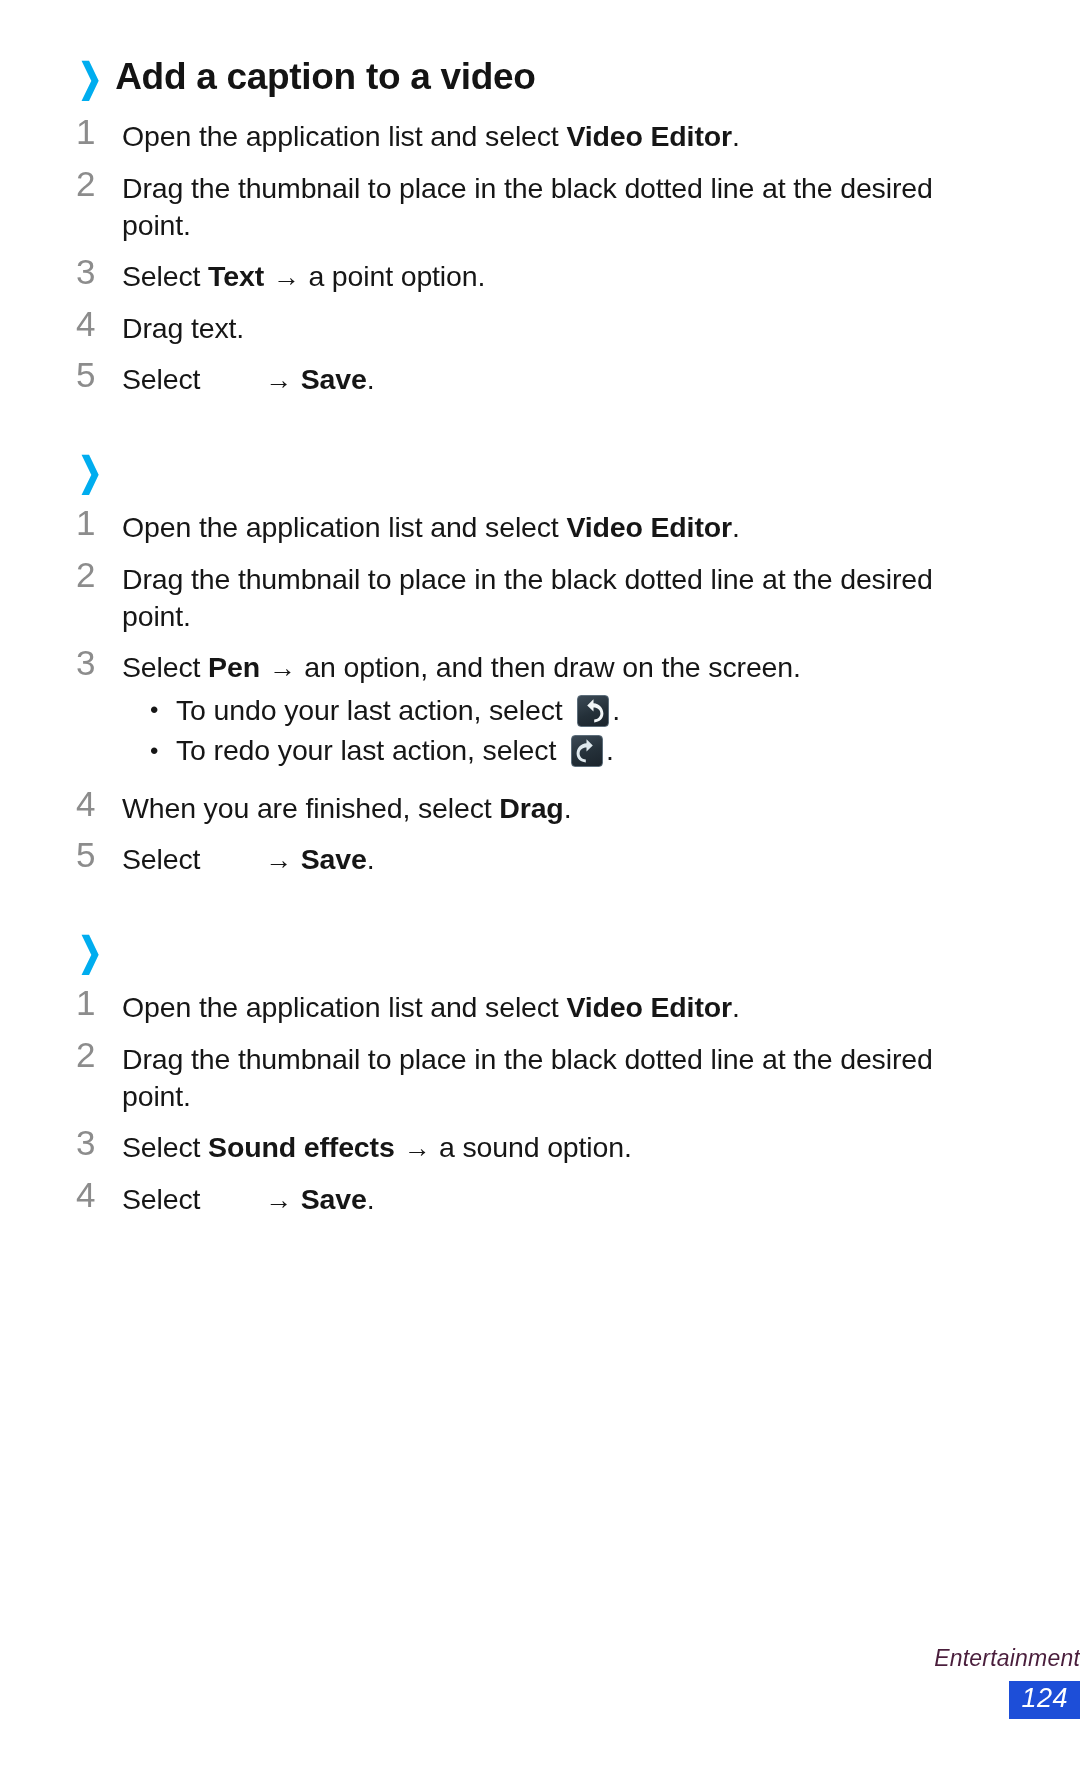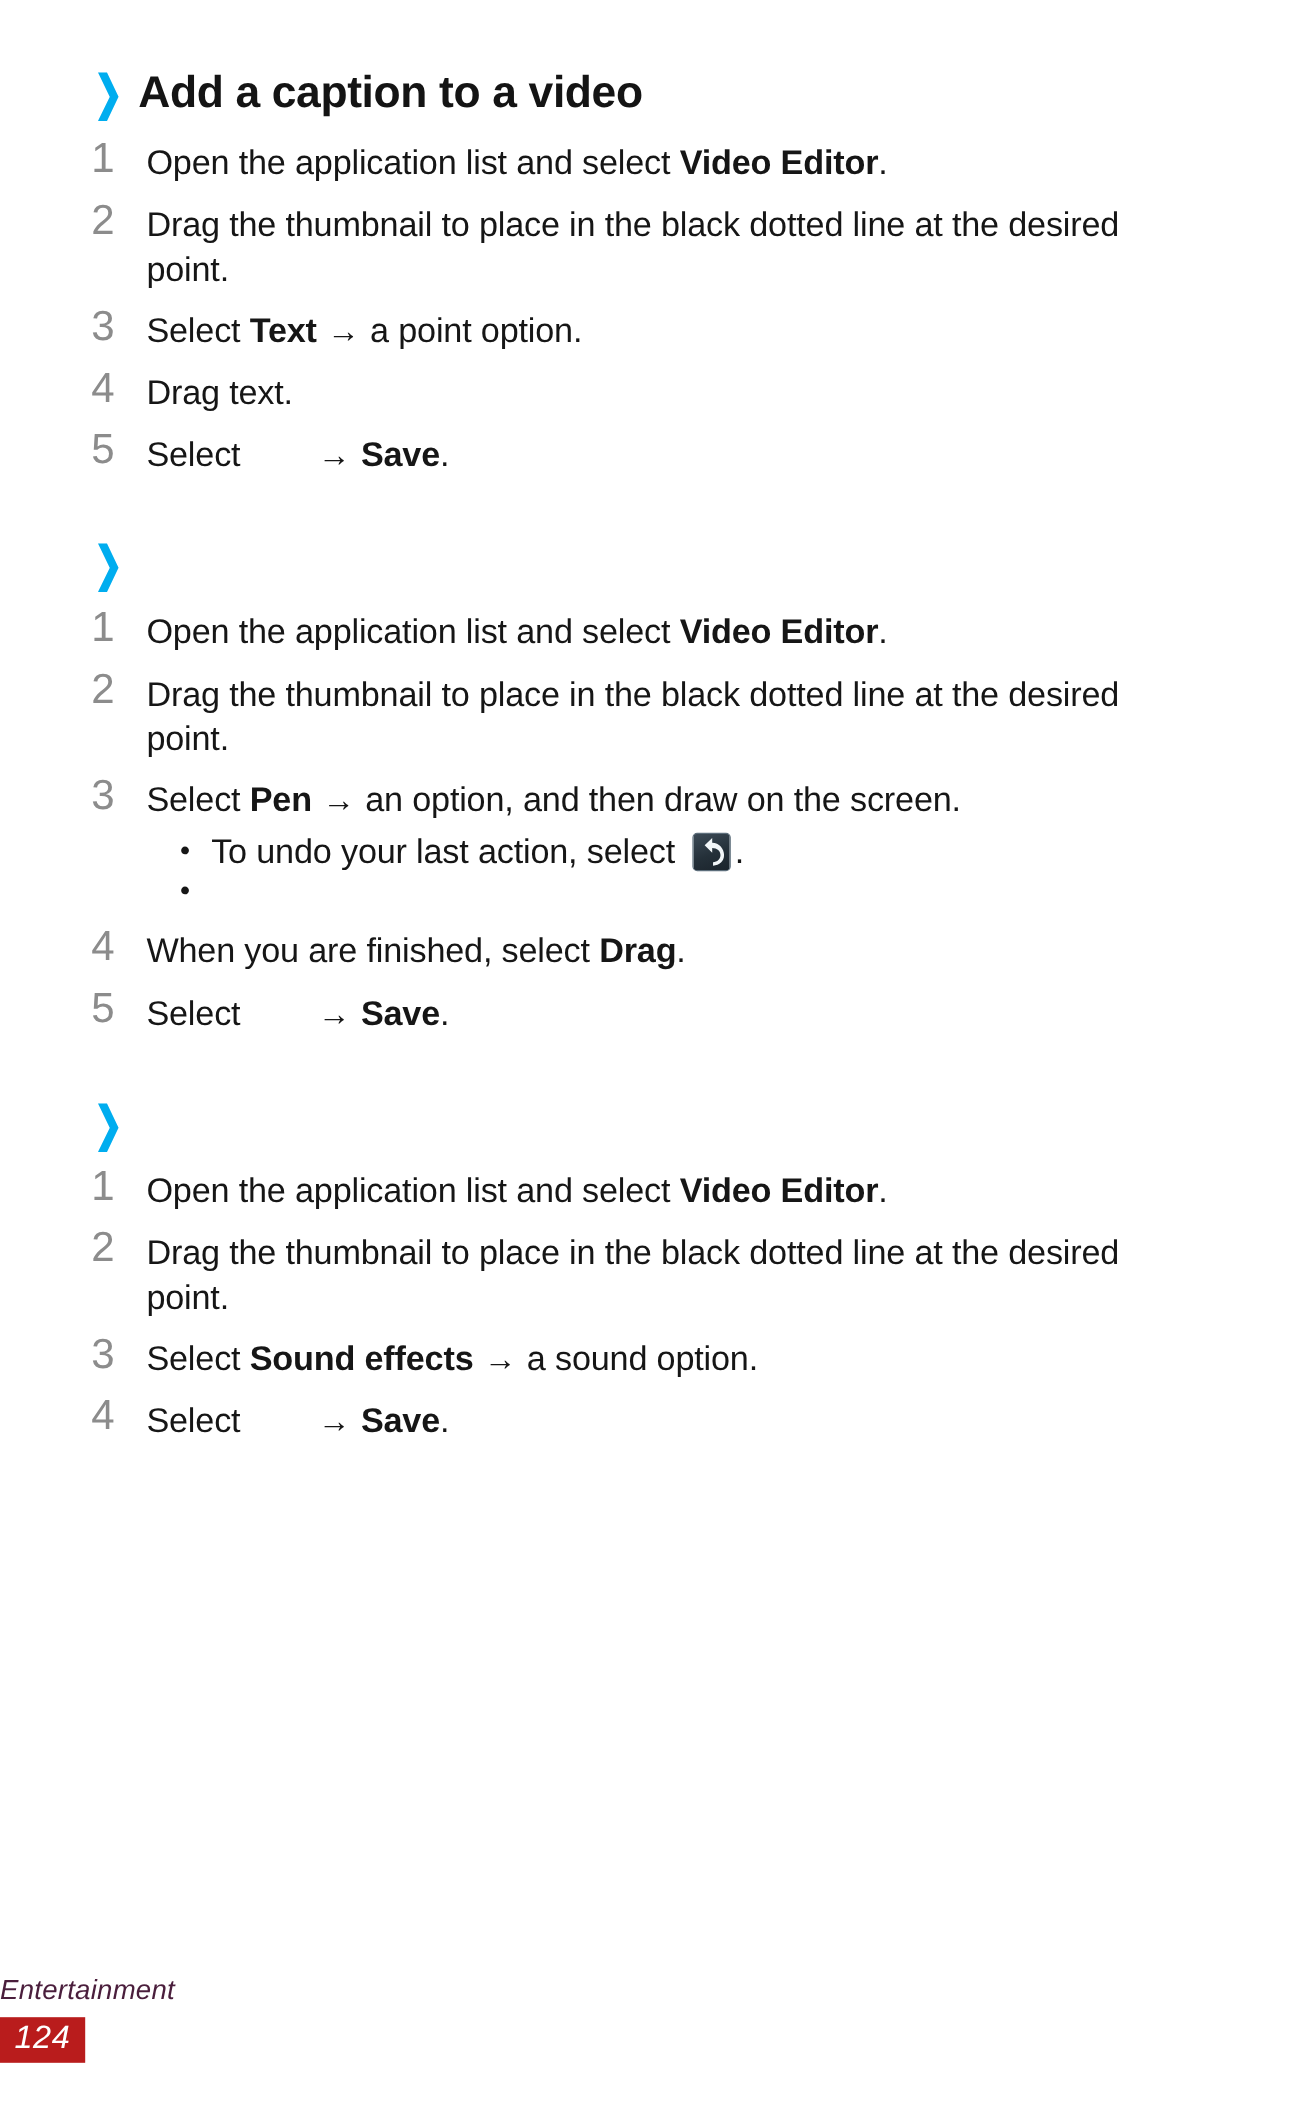--- a/index.html
+++ b/index.html
@@ -132,33 +132,33 @@
     box-sizing: border-box;
   }
   .ui-icon svg { position: absolute; left: 0; top: 0; }
 
   
   .footer {
     position: absolute;
     left: 0;
     top: 1645px;
     width: 1080px;
-    text-align: left;
+    text-align: right;
   }
   .footer-title {
     font-family: "Liberation Sans", sans-serif;
     font-style: italic;
     font-size: 23px;
     color: #4a1e3c;
     letter-spacing: 0.2px;
   }
   .footer-page {
     display: inline-block;
     margin-top: 9px;
-    background: #b91c1c;
+    background: #1d4ed8;
     color: #ffffff;
     font-style: italic;
     font-size: 27px;
     font-weight: normal;
     padding: 2px 12px 4px 12px;
     letter-spacing: 0.5px;
     line-height: 1.18;
   }
 </style>
 </head>
@@ -210,20 +210,25 @@
             <span class="step-num">3</span>
             <div class="step-body"><span>Select </span><b>Pen</b><span> </span><span class="arrow">→</span><span> an option, and then draw on the screen.</span><ul class="subbullets">
                 <li>
                   <span class="dot">•</span>
                   <span><span>To undo your last action, select </span><span class="ui-icon"><svg width="30" height="30" viewBox="0 0 30 30">
                         <path d="M15.5 7.2 L15.5 3.3 L9.2 9.4 L15.5 15.6 L15.5 11.6 C19.6 11.6 22.4 14.0 22.4 17.6 C22.4 21.0 19.8 23.4 16.2 23.6 L16.2 26.4 C21.6 26.2 25.4 22.6 25.4 17.6 C25.4 12.3 21.3 7.2 15.5 7.2 Z" fill="#f2f6f8"></path>
                       </svg></span><span>.</span></span>
                 </li>
                 <li>
                   <span class="dot">•</span>
+                  <span><span>To redo your last action, select </span><span class="ui-icon"><svg width="30" height="30" viewBox="0 0 30 30">
+                        <g transform="translate(30,0) scale(-1,1)">
+                          <path d="M15.5 7.2 L15.5 3.3 L9.2 9.4 L15.5 15.6 L15.5 11.6 C19.6 11.6 22.4 14.0 22.4 17.6 C22.4 21.0 19.8 23.4 16.2 23.6 L16.2 26.4 C21.6 26.2 25.4 22.6 25.4 17.6 C25.4 12.3 21.3 7.2 15.5 7.2 Z" fill="#dfe9ee"></path>
+                        </g>
+                      </svg></span><span>.</span></span>
                 </li>
               </ul></div>
           </li>
           <li>
             <span class="step-num">4</span>
             <div class="step-body"><span>When you are finished, select </span><b>Drag</b><span>.</span></div>
           </li>
           <li>
             <span class="step-num">5</span>
             <div class="step-body"><span>Select </span><span class="blank-glyph"></span><span class="arrow">→</span><span> </span><b>Save</b><span>.</span></div>

